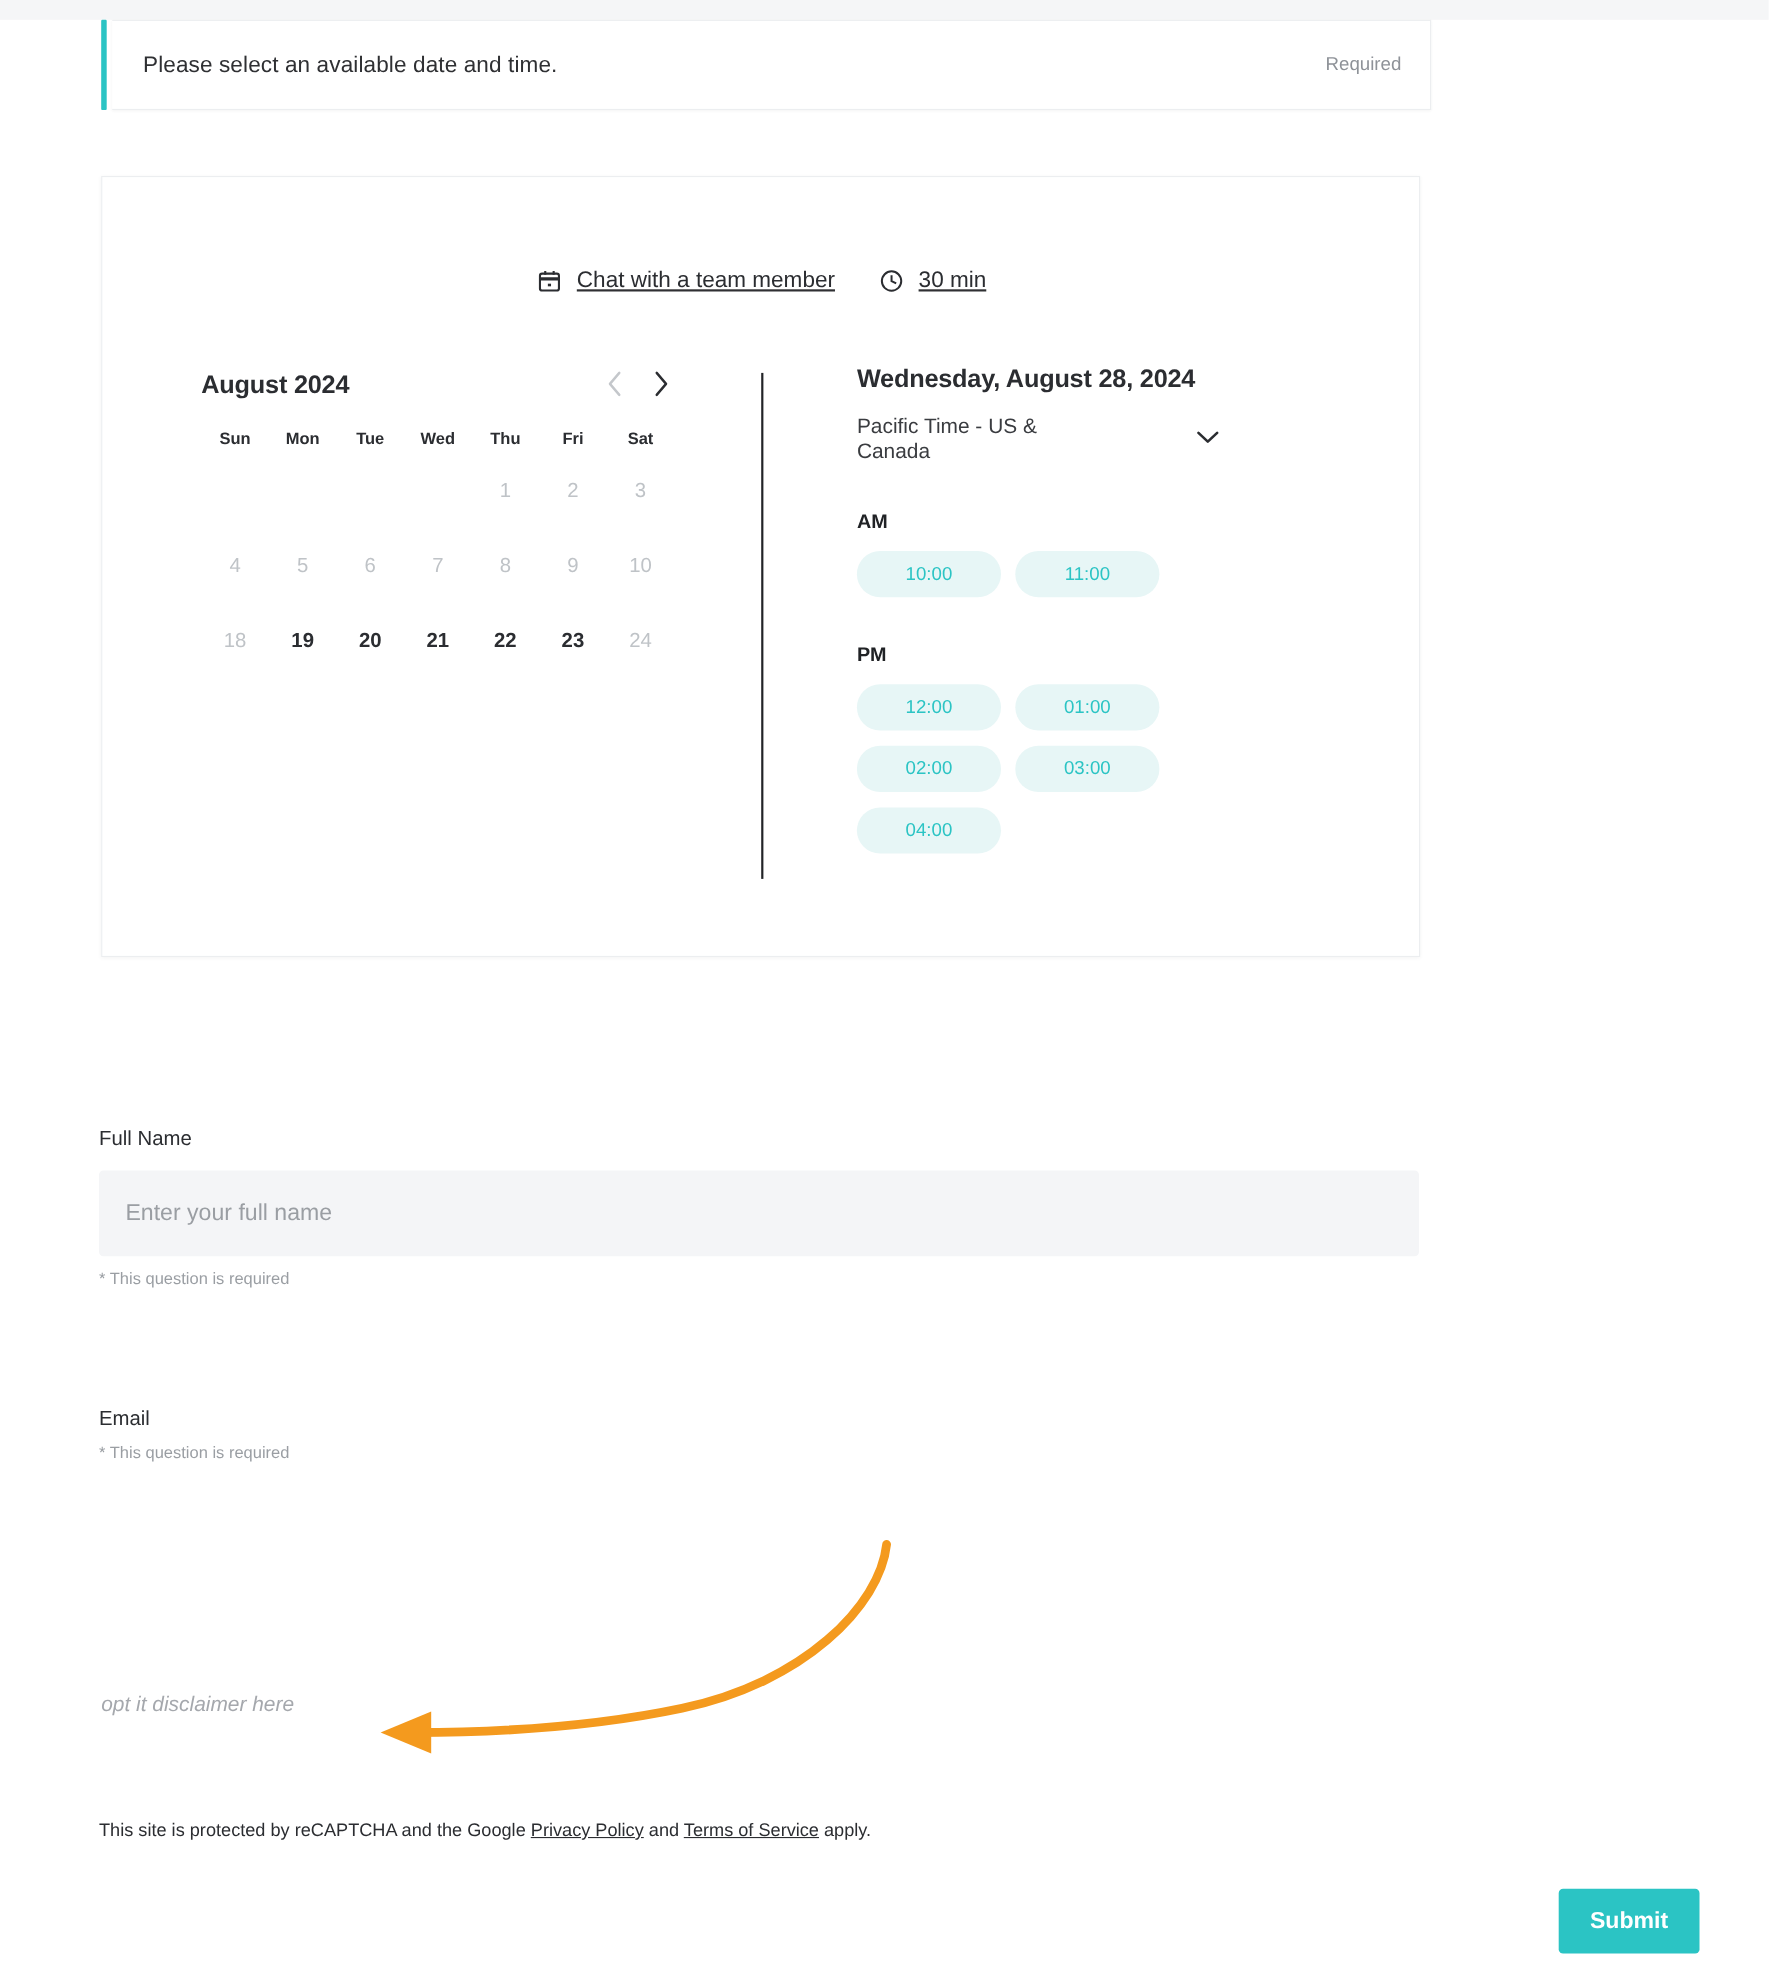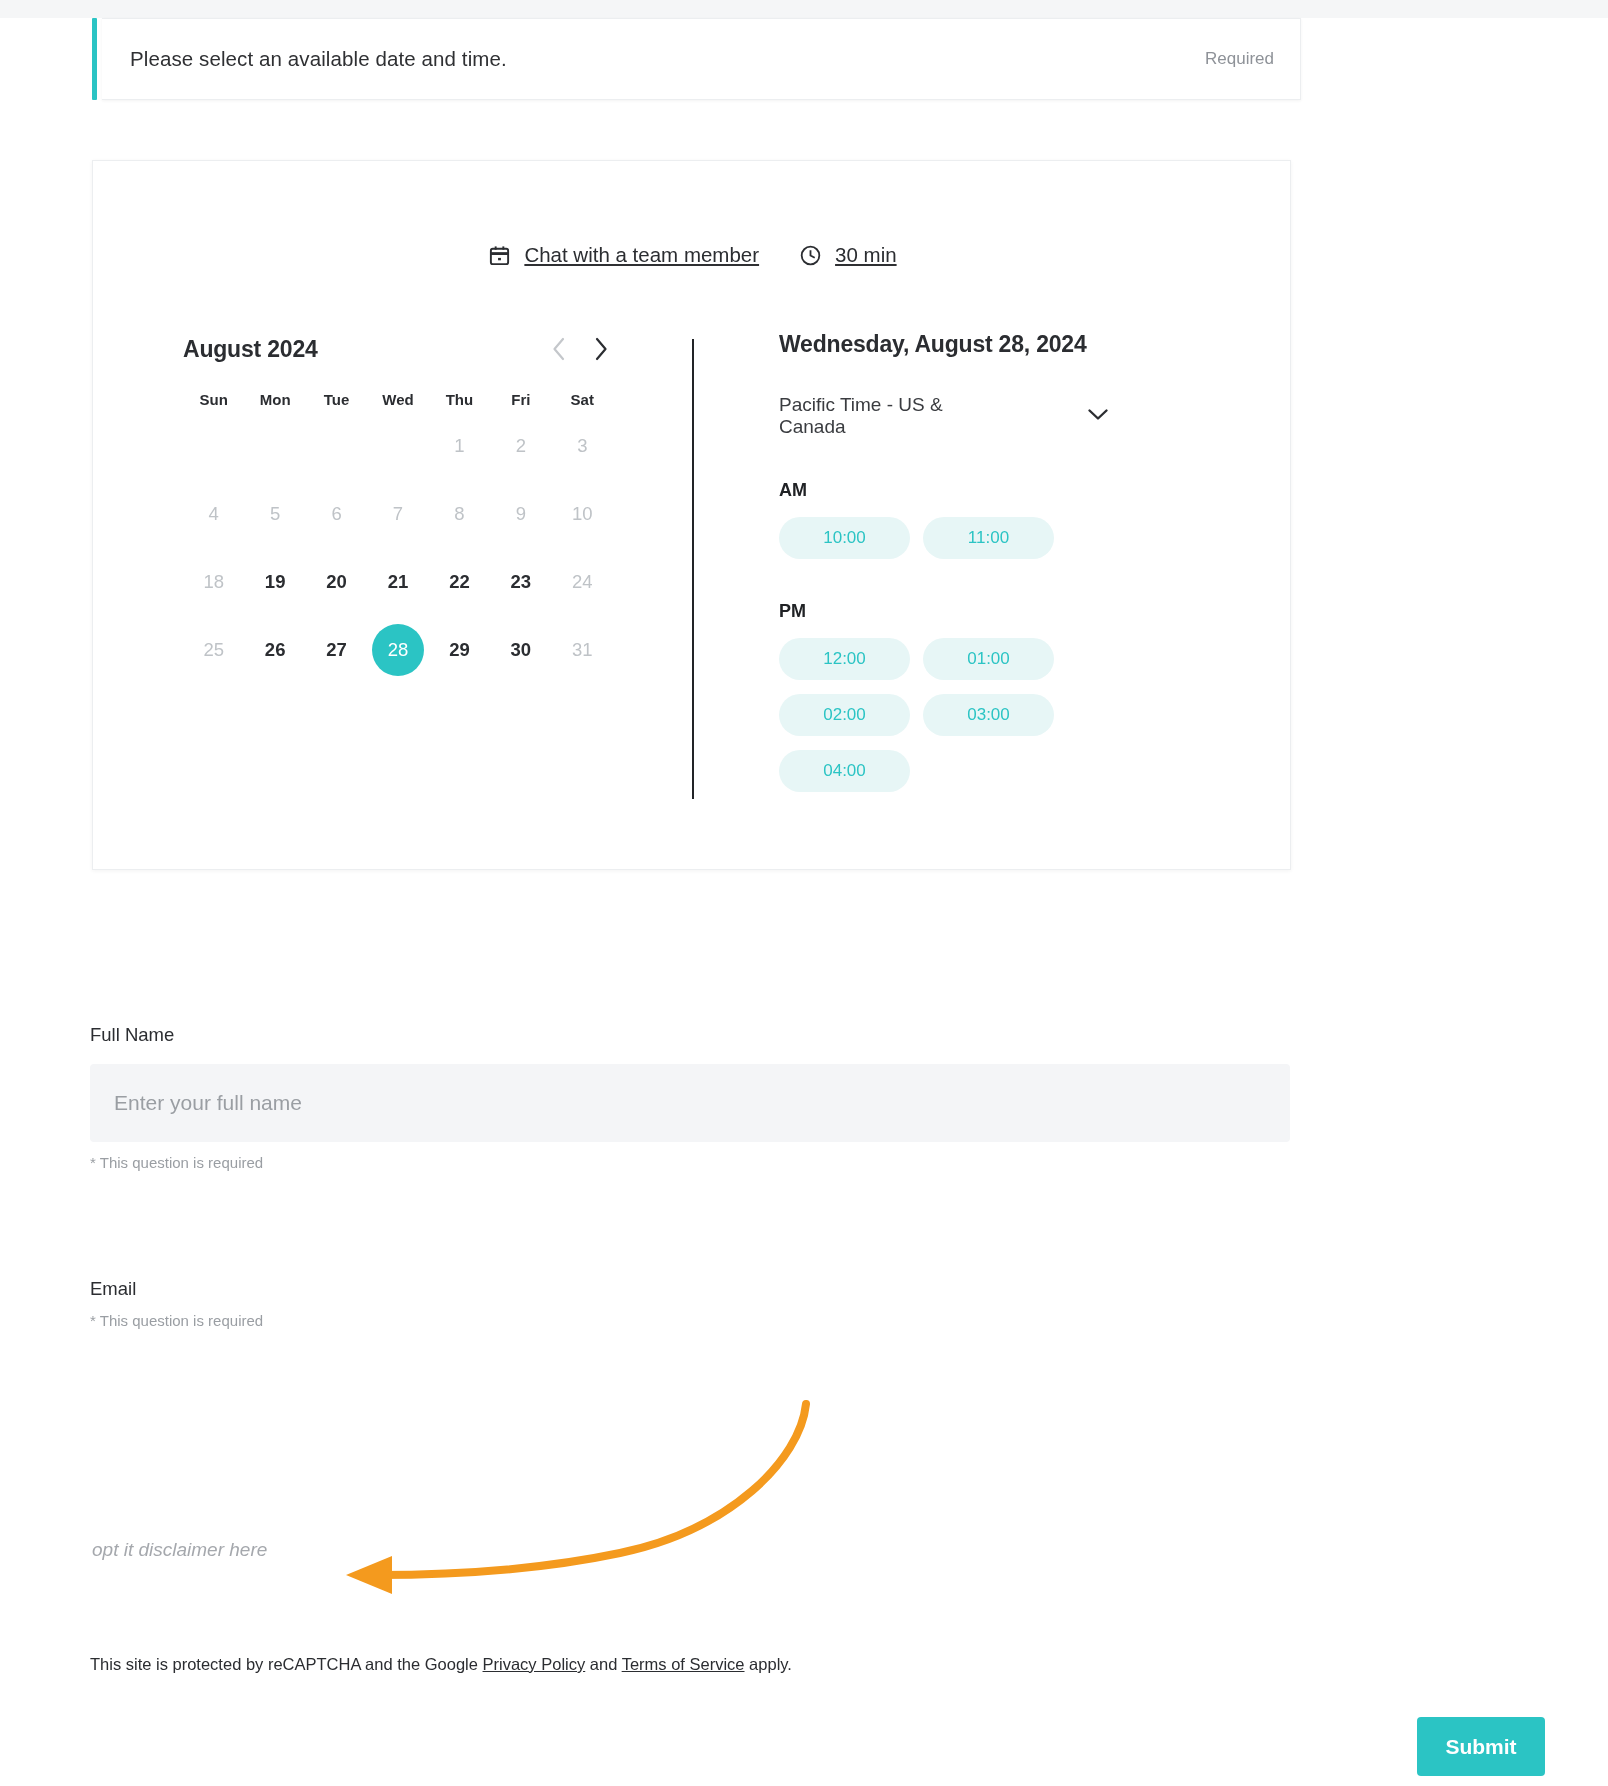--- a/index.html
+++ b/index.html
@@ -172,21 +172,21 @@
     top: 20px;
     width: 460px;
   }
   .slot-date {
     font-size: 23px;
     font-weight: bold;
     color: #2b2d31;
     letter-spacing: -0.2px;
   }
   .tz-row {
-    margin-top: 36px;
+    margin-top: 20px;
     display: flex;
     align-items: center;
     gap: 80px;
     cursor: pointer;
     width: 330px;
   }
   .tz-label { font-size: 19px; color: #3a3c40; }
   .ampm-label {
     margin-top: 42px;
     font-size: 18px;
@@ -374,31 +374,20 @@
           </div>
           <div class="date-row">
             <div class="cell disabled">18</div>
             <div class="cell available">19</div>
             <div class="cell available">20</div>
             <div class="cell available">21</div>
             <div class="cell available">22</div>
             <div class="cell available">23</div>
             <div class="cell disabled">24</div>
           </div>
-          <div class="date-row">
-            <div class="cell disabled">25</div>
-            <div class="cell available">26</div>
-            <div class="cell available">27</div>
-            <div class="cell selected">
-              <span class="pill">28</span>
-            </div>
-            <div class="cell available">29</div>
-            <div class="cell available">30</div>
-            <div class="cell disabled">31</div>
-          </div>
         </div>
     </div>
 
     <div class="slot-pane">
       <div class="slot-date">Wednesday, August 28, 2024</div>
 
       <div class="tz-row">
         <span class="tz-label">Pacific Time - US &amp; Canada</span>
         <span>
           <svg width="22" height="13" viewBox="0 0 22 13" fill="none" stroke="#2b2d31" stroke-width="2.4" stroke-linecap="round" stroke-linejoin="round">

